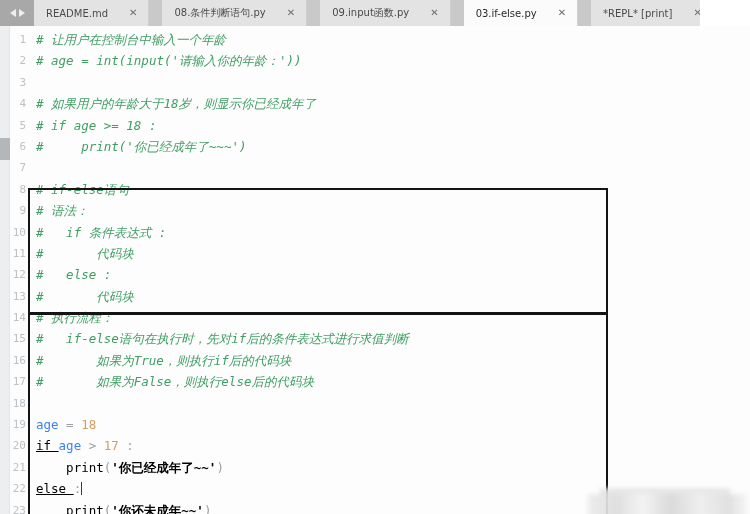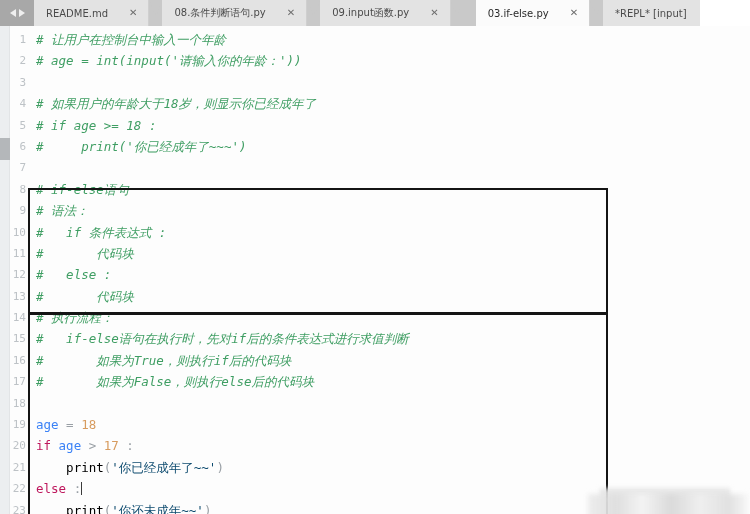--- a/index.html
+++ b/index.html
@@ -51,21 +51,21 @@
     align-items: center;
     padding: 0 6px 0 12px;
     background: #e3e3e3;
     color: #4a4a4a;
     font-size: 10px;
     white-space: nowrap;
     flex: 0 0 auto;
     border-right: 1px solid #cfcfcf;
   }
   .tab .tab-label { padding-right: 16px; }
-  .tab.active { background: #fbfbfb; color: #2a2a2a; margin-left: 12px; }
+  .tab.active { background: #fbfbfb; color: #2a2a2a; }
   .tab .tab-close {
     font-size: 10px;
     color: #6d6d6d;
     padding: 0 5px;
     line-height: 1;
     cursor: pointer;
   }
 
   
   .wedge {
@@ -121,24 +121,24 @@
     padding-right: 10px;
     color: #bdc2c6;
     font-size: 11px;
     flex: 0 0 auto;
     user-select: none;
   }
   .src { flex: 1 1 auto; }
 
   
   .c-comment { color: #3f9e63; font-style: italic; }
-  .c-kw      { color: #be185d; }
+  .c-kw      { color: #000000; text-decoration: underline; }
   .c-num     { color: #d79b5e; }
   .c-fn      { color: #000000; }
-  .c-str     { color: #0c4a6e; }
+  .c-str     { color: #000000; font-weight: bold; }
   .c-plain   { color: #3b82f6; }
   .c-punc    { color: #9aa0a6; }
 
   
   .caret {
     display: inline-block;
     width: 1px;
     height: 13px;
     background: #3b3b3b;
     vertical-align: -2px;
@@ -214,21 +214,21 @@
           <span class="tab-label">09.input函数.py</span>
           <span class="tab-close">✕</span>
         </div>
         <div class="wedge"></div>
         <div class="tab active">
           <span class="tab-label">03.if-else.py</span>
           <span class="tab-close">✕</span>
         </div>
         <div class="wedge"></div>
         <div class="tab">
-          <span class="tab-label">*REPL* [input]</span>
+          <span class="tab-label">*REPL* [print]</span>
           <span class="tab-close">✕</span>
         </div>
         <div class="tabfill"></div>
       </div>
   </div>
 
   <div class="editor">
 
     <div class="gutter-rail">
       <div class="scroll-thumb"></div>

